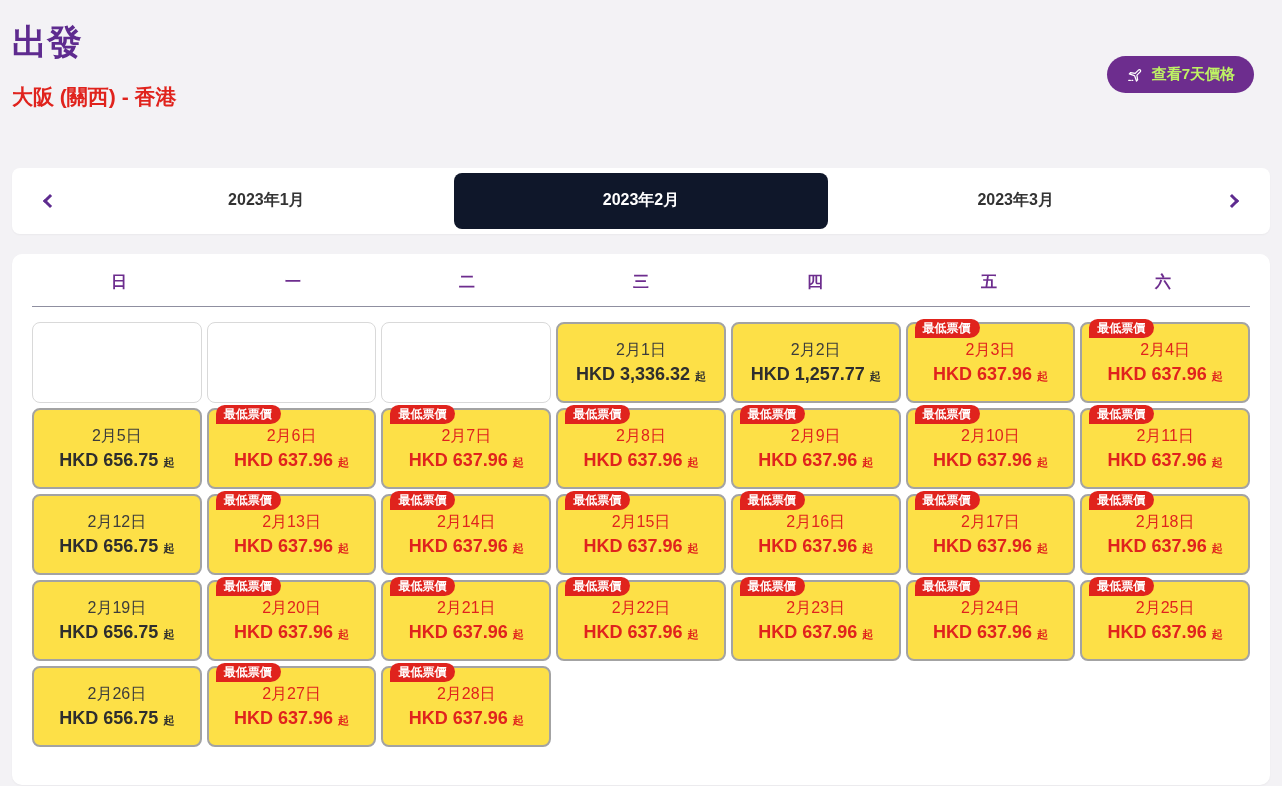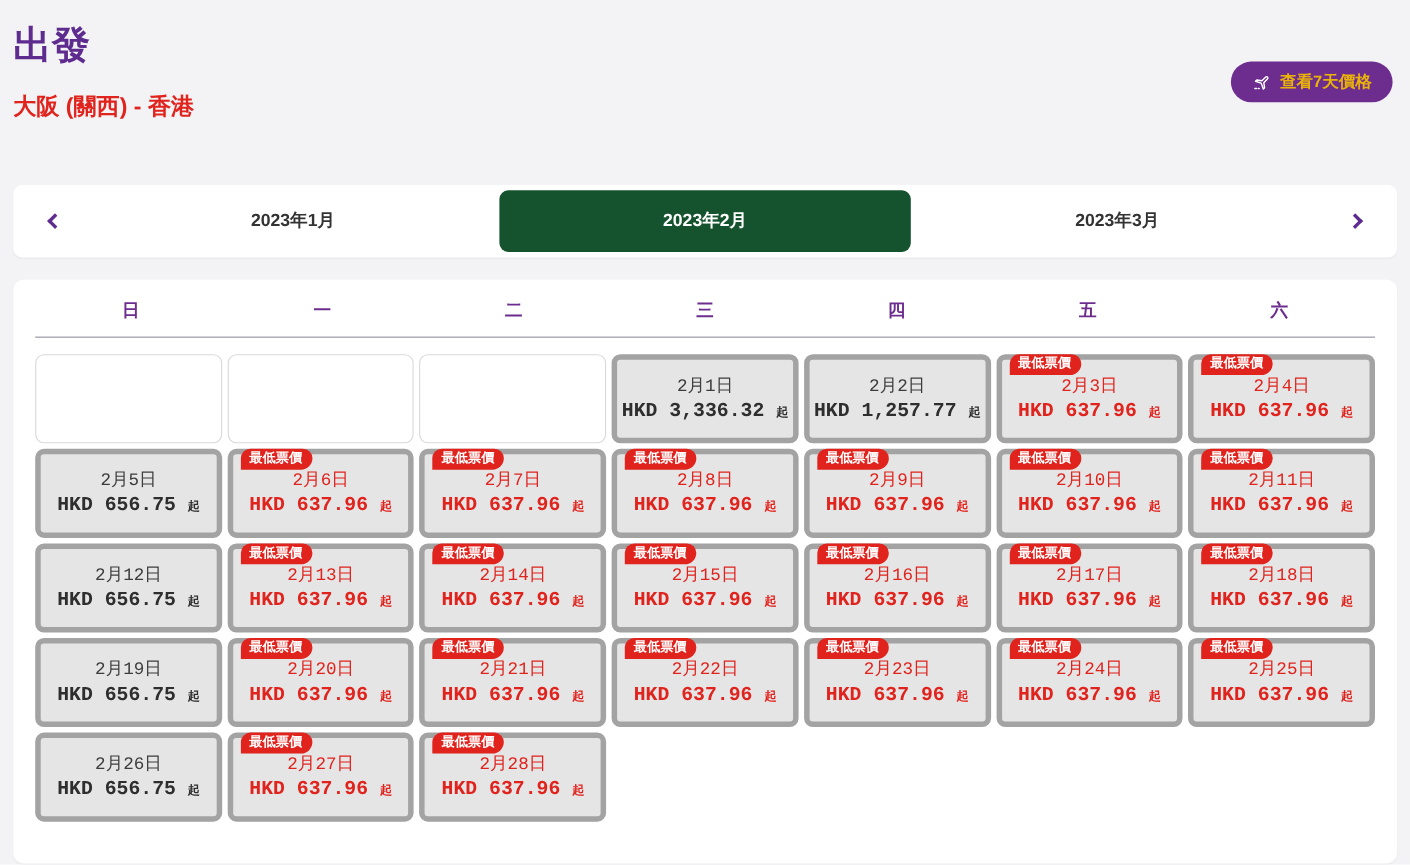--- a/index.html
+++ b/index.html
@@ -9,23 +9,23 @@
     font-family:"Liberation Sans", sans-serif;
     overflow:hidden;
   }
   .wrap { padding:0 12px; position:relative; }
 
   
   .page-header { position:relative; padding-top:20px; }
   .page-title { font-size:35px; font-weight:bold; color:#5E2B8F; line-height:1.25; }
   .route-title { font-size:21px; font-weight:bold; color:#E0231D; margin-top:19px; }
   .view7-btn {
-    position:absolute; right:4px; top:56px;
+    position:absolute; right:16px; top:56px;
     height:37px; padding:0 19px;
-    background:#6D2D8E; color:#eab308;
+    background:#6D2D8E; color:#bef264;
     border:none; border-radius:19px;
     font-size:15px; font-weight:bold;
     display:flex; align-items:center; gap:7px;
     cursor:pointer; font-family:inherit;
   }
   .view7-btn svg { display:block; }
 
   
   .month-bar {
     margin-top:57px;
@@ -43,21 +43,21 @@
     border-left:3px solid #5E2B8F; border-bottom:3px solid #5E2B8F; }
   .chev.left  { transform:rotate(45deg); margin-left:4px; }
   .chev.right { transform:rotate(225deg); margin-right:4px; }
   .month-tabs { flex:1; display:flex; height:100%; align-items:flex-end; }
   .month-tab {
     flex:1; height:56px; margin:5px 0;
     display:flex; align-items:center; justify-content:center;
     font-size:16px; font-weight:bold; color:#333;
     border-radius:8px; cursor:pointer;
   }
-  .month-tab.selected { background:#14532d; color:#fff; }
+  .month-tab.selected { background:#0f172a; color:#fff; }
 
   
   .calendar-card {
     margin-top:20px;
     background:#fff; border-radius:10px;
     padding:18px 20px 38px;
     box-shadow:0 1px 2px rgba(0,0,0,0.04);
   }
   .weekday-row {
     display:grid; grid-template-columns:repeat(7,1fr);
@@ -71,21 +71,21 @@
     gap:5px;
   }
   .cell {
     height:81px; border-radius:8px;
     position:relative;
     display:flex; flex-direction:column; align-items:center; justify-content:center;
     gap:3px;
   }
   .cell.empty { border:1px solid #D9D9D9; background:#fff; }
   .cell.none  { border:none; background:transparent; }
-  .cell.fare  { border:5px solid #a3a3a3; background:#e5e5e5; cursor:pointer;font-family:Liberation Mono, monospace; }
+  .cell.fare  { border:2px solid #a3a3a3; background:#fde047; cursor:pointer; }
   .cell .date  { font-size:16px; color:#3C3C3C; }
   .cell .price { font-size:18px; font-weight:bold; color:#2E2E2E; }
   .cell .price .from { font-size:11px; font-weight:bold; }
   .cell.lowest .date, .cell.lowest .price { color:#E0231D; }
   .badge {
     position:absolute; top:-5px; left:7px;
     background:#E0231D; color:#fff;
     font-size:12px; font-weight:bold;
     padding:3px 9px 3px 8px;
     border-radius:10px 10px 12px 0;

